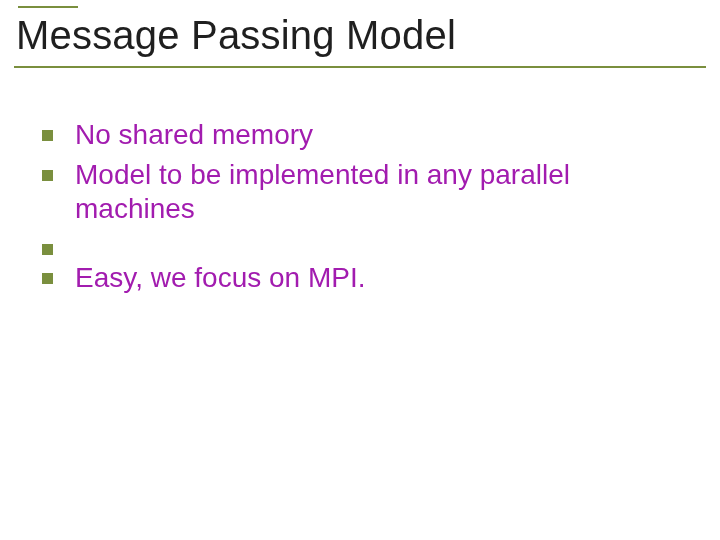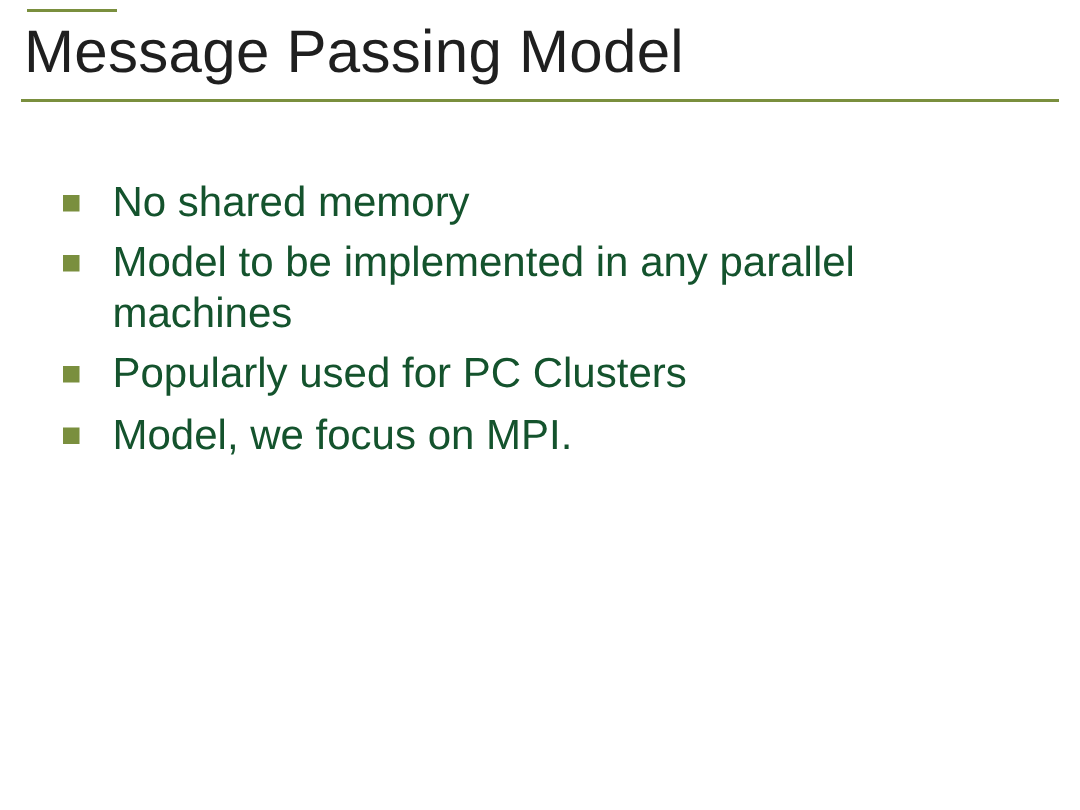--- a/index.html
+++ b/index.html
@@ -56,21 +56,21 @@
     flex: 0 0 auto;
     width: 11px;
     height: 11px;
     background: #7a8f3e;
     margin-top: 12px;
     margin-right: 22px;
   }
   .text {
     font-size: 28px;
     line-height: 1.22;
-    color: #14532d;
+    color: #a21caf;
   }
 </style>
 </head>
 <body>
 
 <div class="slide">
 
   <div class="title-wrap">
     <div class="rule-top"></div>
     <div class="title-row">
@@ -85,23 +85,22 @@
       <div class="text">No shared memory</div>
     </div>
 
     <div class="item">
       <div class="bullet"></div>
       <div class="text">Model to be implemented in any parallel machines</div>
     </div>
 
     <div class="item">
       <div class="bullet"></div>
-      <div class="text">Popularly used for PC Clusters</div>
     </div>
 
     <div class="item">
       <div class="bullet"></div>
-      <div class="text">Model, we focus on MPI.</div>
+      <div class="text">Easy, we focus on MPI.</div>
     </div>
 
   </div>
 
 </div>
 
 </body></html>

